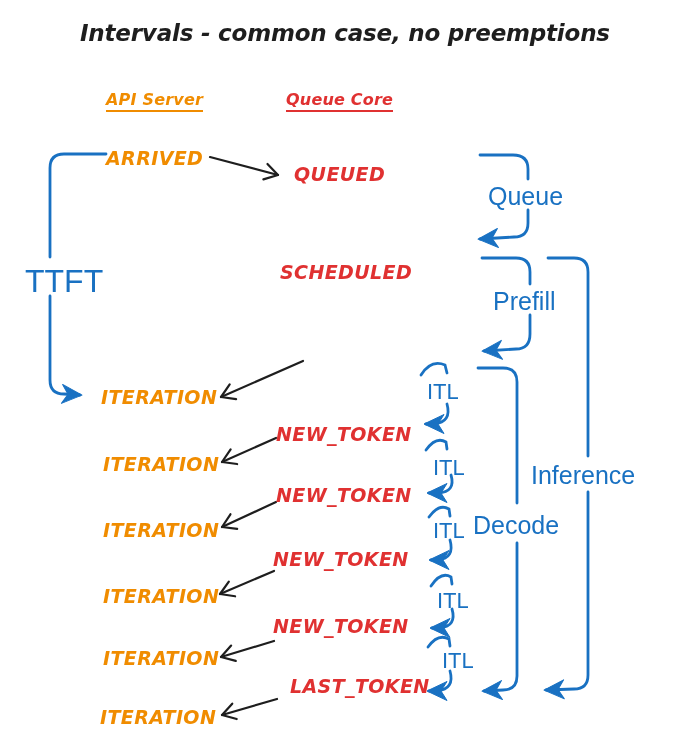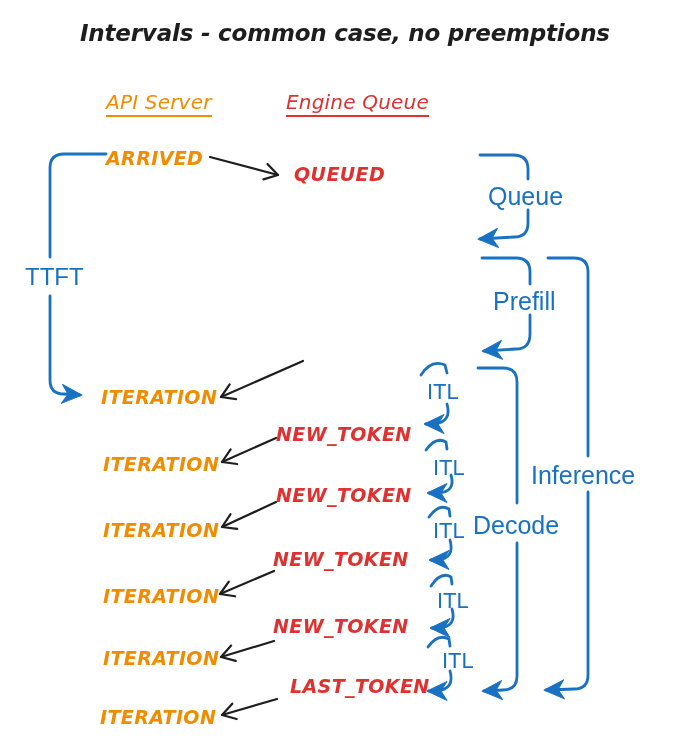--- a/index.html
+++ b/index.html
@@ -8,21 +8,21 @@
     overflow:hidden;font-family:"Liberation Sans",sans-serif;
   }
   #wires{position:absolute;left:0;top:0;width:679px;height:750px;}
   .title{
     position:absolute;left:80px;top:20px;width:520px;
     font-family:"DejaVu Sans",sans-serif;font-style:italic;font-weight:bold;
     font-size:23px;letter-spacing:-0.2px;color:#1e1e1e;white-space:nowrap;
   }
   .colhead{
     position:absolute;font-family:"DejaVu Sans",sans-serif;font-style:italic;
-    font-weight:normal;font-size:20px;white-space:nowrap;
+    font-weight:bold;font-size:16px;white-space:nowrap;
     border-bottom:2px solid currentColor;padding-bottom:1px;letter-spacing:0.2px;
   }
   .ev{
     position:absolute;font-family:"DejaVu Sans",sans-serif;font-style:italic;
     font-weight:bold;font-size:19px;letter-spacing:0.4px;white-space:nowrap;
   }
   .orange{color:var(--c-api_event,#f08c00);}
   .red{color:var(--c-engine_event,#e03131);}
   .ilabel{
     position:absolute;font-family:"Liberation Sans",sans-serif;
@@ -100,38 +100,39 @@
       <g>
         <path d="M 428,647 Q 438,633 449,639 L 450,646"></path>
         <path d="M 450,671 Q 455,689 437,691 L 429,691" marker-end="url(#mb)"></path>
       </g>
     </g>
   </svg>
 
   <div class="title">Intervals - common case, no preemptions</div>
 
   <div class="colhead orange" style="left:106px;top:90px;">API Server</div>
-  <div class="colhead red" style="left:286px;top:90px;">Engine Queue</div>
+  <div class="colhead red" style="left:286px;top:90px;">Queue Core</div>
 
   <div class="ev orange" style="left:106px;top:147px;text-align:right;">ARRIVED</div>
   <div class="ev orange" style="left:101px;top:386px;">ITERATION</div>
   <div class="ev orange" style="left:103px;top:453px;">ITERATION</div>
   <div class="ev orange" style="left:103px;top:519px;">ITERATION</div>
   <div class="ev orange" style="left:103px;top:585px;">ITERATION</div>
   <div class="ev orange" style="left:103px;top:647px;">ITERATION</div>
   <div class="ev orange" style="left:100px;top:706px;">ITERATION</div>
 
   <div class="ev red" style="left:294px;top:163px;">QUEUED</div>
+  <div class="ev red" style="left:280px;top:261px;">SCHEDULED</div>
   <div class="ev red" style="left:276px;top:423px;">NEW_TOKEN</div>
   <div class="ev red" style="left:276px;top:484px;">NEW_TOKEN</div>
   <div class="ev red" style="left:273px;top:548px;">NEW_TOKEN</div>
   <div class="ev red" style="left:273px;top:615px;">NEW_TOKEN</div>
   <div class="ev red" style="left:278px;top:675px;margin-left:12px;">LAST_TOKEN</div>
 
-  <div class="ilabel" style="left:25px;top:263px;font-size:24px;">TTFT</div>
+  <div class="ilabel" style="left:25px;top:263px;font-size:32px;">TTFT</div>
   <div class="ilabel" style="left:488px;top:182px;text-align:right;">Queue</div>
   <div class="ilabel" style="left:493px;top:287px;">Prefill</div>
   <div class="ilabel" style="left:531px;top:461px;">Inference</div>
   <div class="ilabel" style="left:473px;top:511px;">Decode</div>
   <div class="ilabel" style="left:427px;top:379px;font-size:22px;">ITL</div>
   <div class="ilabel" style="left:433px;top:455px;font-size:22px;">ITL</div>
   <div class="ilabel" style="left:433px;top:518px;font-size:22px;">ITL</div>
   <div class="ilabel" style="left:437px;top:588px;font-size:22px;">ITL</div>
   <div class="ilabel" style="left:442px;top:648px;font-size:22px;">ITL</div>
 

